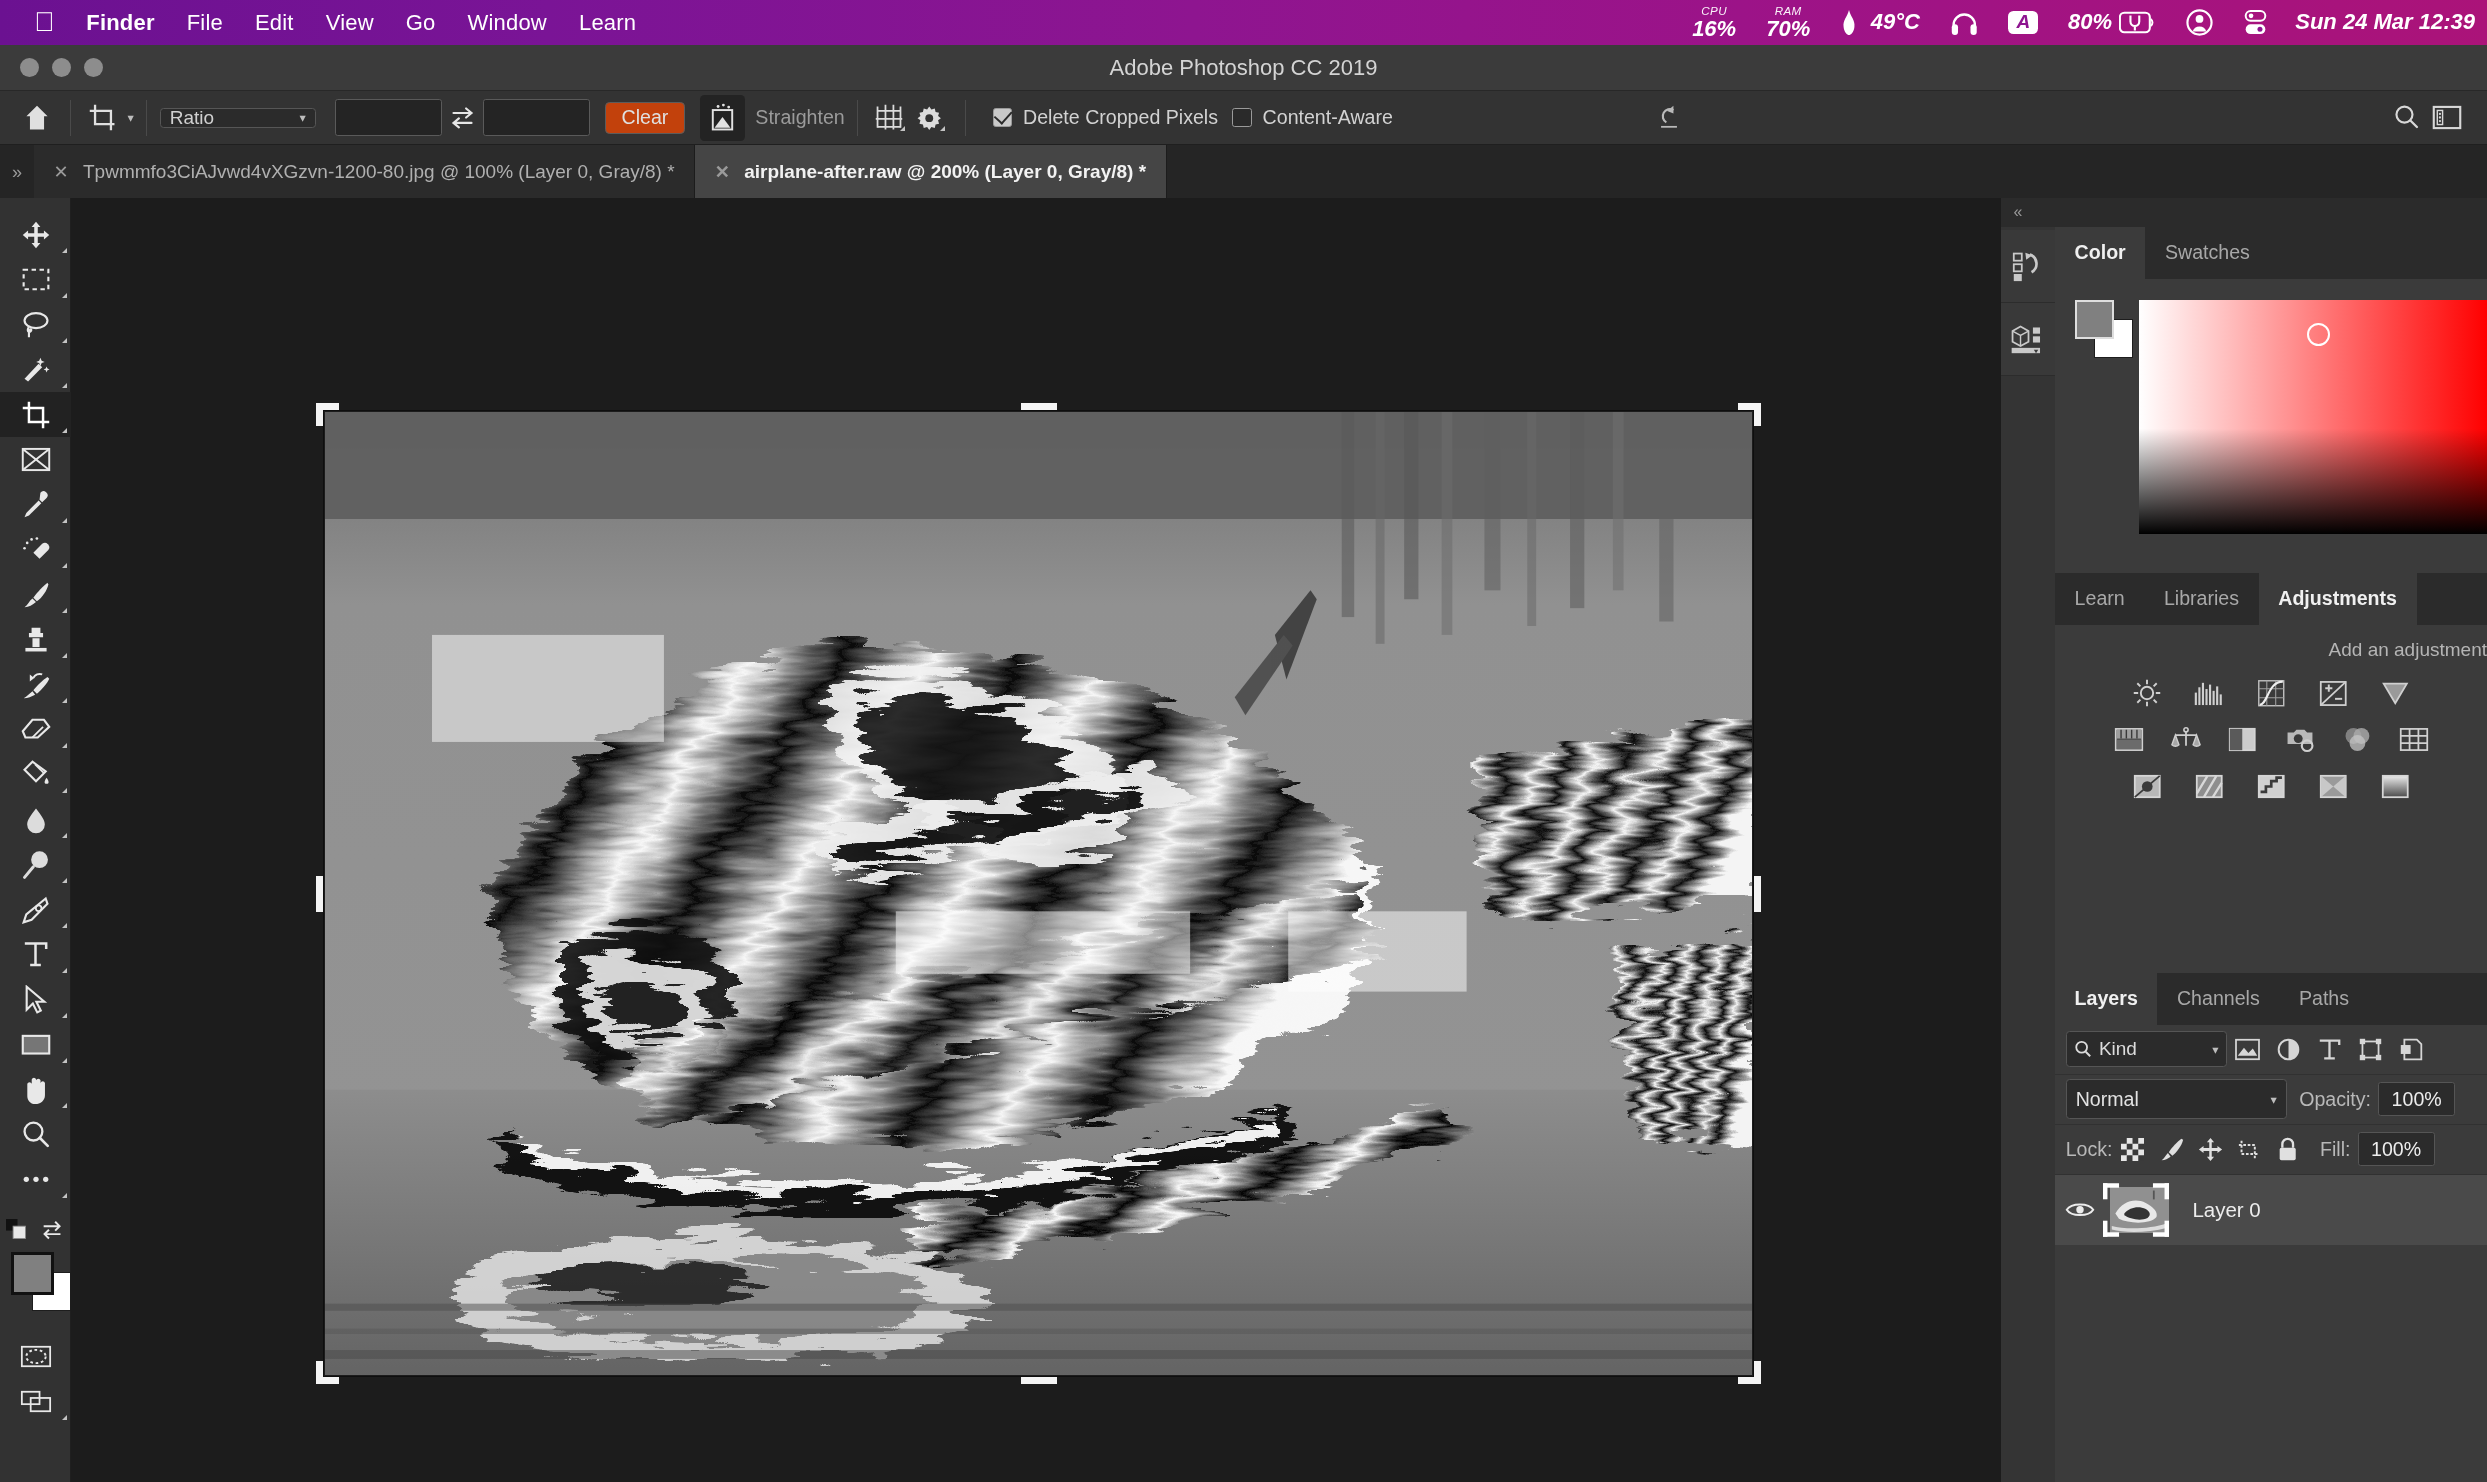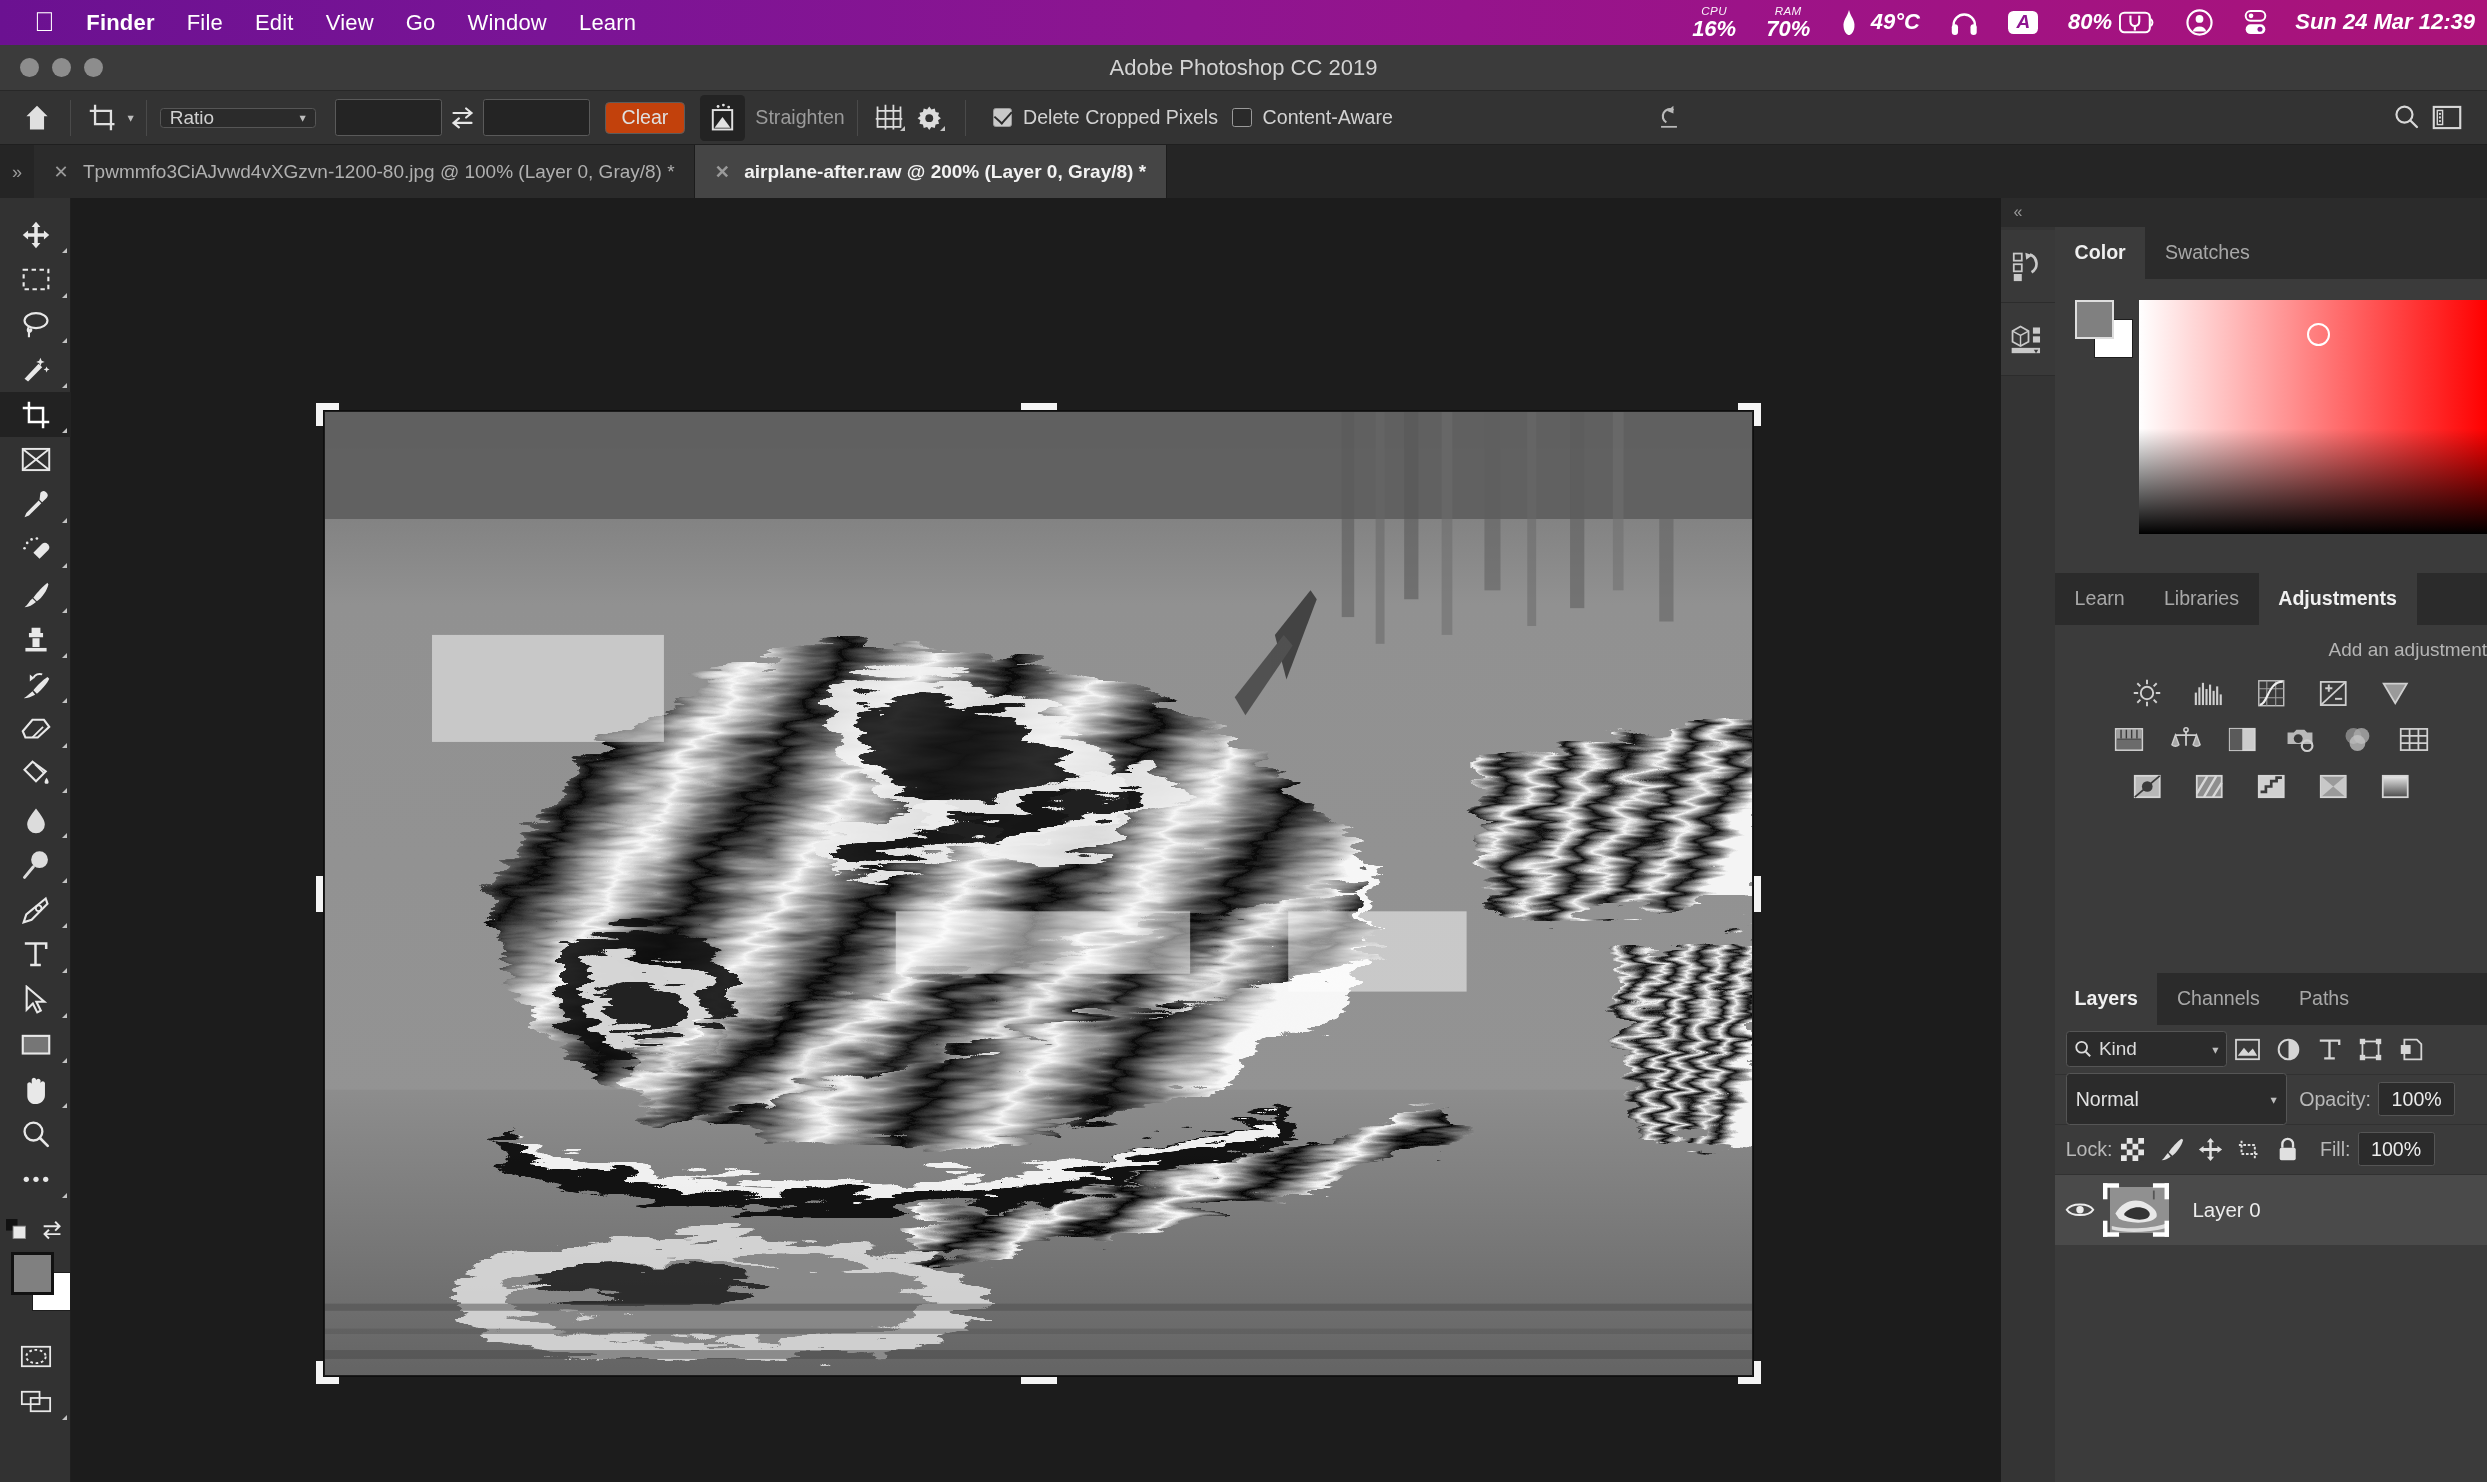--- a/index.html
+++ b/index.html
@@ -125,21 +125,21 @@
   .adjrow{ display:flex; justify-content:center; gap:23px; padding:5.4px 0; }
   .adjrow .ai{ width:39px; height:36px; display:flex; align-items:center; justify-content:center; }
 
   
   #layersPanel{ background:#3b3b3b; flex:1; display:flex; flex-direction:column; }
   .lrow{ display:flex; align-items:center; height:50px; padding:0 0 0 10.7px; border-bottom:0.9px solid #313131; }
   .kindsel{ width:161px; height:36px; background:#2b2b2b; border:0.9px solid #555; border-radius:3.6px;
     display:flex; align-items:center; padding:0 7.1px; gap:7.1px; color:#dcdcdc; font-size:19px; }
   .kindsel .kv{ flex:1; }
   .filtico{ width:41px; display:flex; align-items:center; justify-content:center; }
-  .blendsel{ width:221px; height:52px; background:#2b2b2b; border:0.9px solid #555; border-radius:3.6px;
+  .blendsel{ width:221px; height:40px; background:#2b2b2b; border:0.9px solid #555; border-radius:3.6px;
     display:flex; align-items:center; padding:0 9px; color:#e2e2e2; font-size:19.6px; }
   .blendsel .bv{ flex:1; }
   .fieldlbl{ font-size:19.6px; color:#b8b8b8; margin-left:12.5px; }
   .numbox{ width:77px; height:34px; background:#2b2b2b; border:0.9px solid #555; border-radius:2.7px;
     color:#ededed; font-size:19.6px; display:flex; align-items:center; justify-content:center; margin-left:7.1px; }
   .lockico{ width:39px; display:flex; align-items:center; justify-content:center; }
   .layerItem{ display:flex; align-items:center; height:70px; background:#4a4a4a; }
   .layerItem .eye{ width:50px; display:flex; align-items:center; justify-content:center; }
   .layerItem .thumb{ width:59px; height:46px; position:relative; margin-left:3.6px; background:#888;
     overflow:hidden; }

